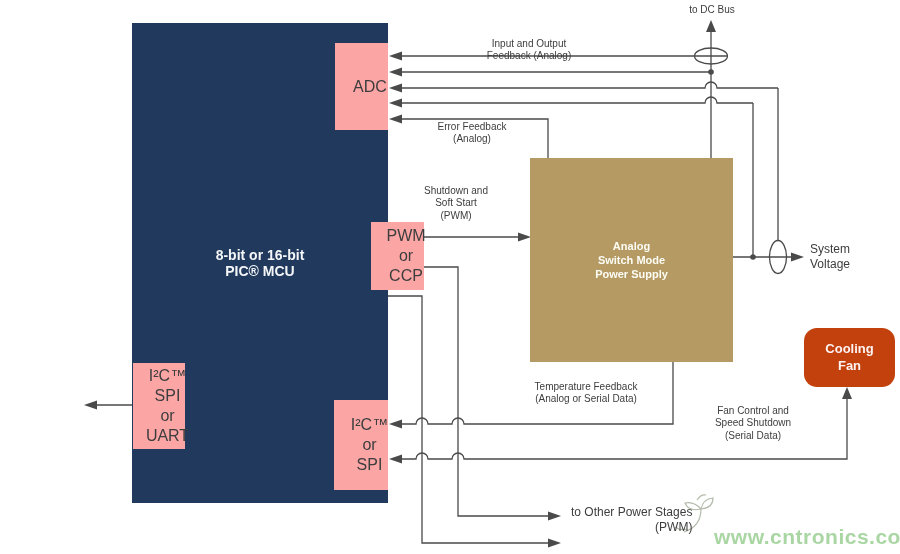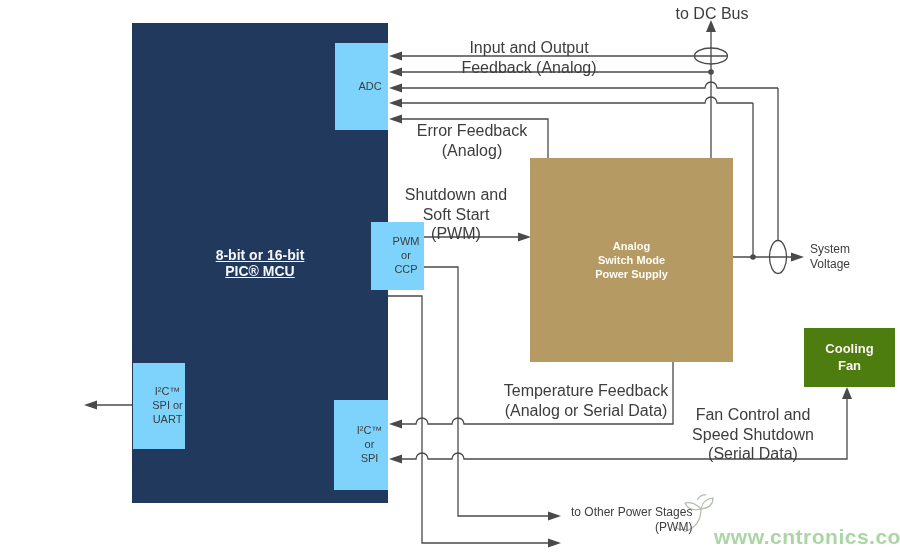--- a/index.html
+++ b/index.html
@@ -1,25 +1,25 @@
 <!DOCTYPE html>
 <html><head>
 <meta charset="utf-8">
 <style>
   html,body{margin:0;padding:0;background:#fff;}
   #canvas{
     position:relative;width:900px;height:554px;background:#ffffff;overflow:hidden;
     font-family:"Liberation Sans","DejaVu Sans",sans-serif;color:#3d3d3d;
   }
   .block{position:absolute;display:flex;flex-direction:column;align-items:center;justify-content:center;text-align:center;box-sizing:border-box;}
-  .mcu{background:#21395c;color:#f4f6f8;font-weight:bold;font-size:14px;line-height:1.15;text-decoration:underline;}
-  .port{background:#7dd3fc;color:#3d3d3d;font-size:11px;line-height:1.25;padding-left:17px;}
+  .mcu{background:#21395c;color:#f4f6f8;font-weight:bold;font-size:14px;line-height:1.15;}
+  .port{background:#fca5a5;color:#3d3d3d;font-size:16px;line-height:1.25;padding-left:17px;}
   .smps{background:#b59a63;color:#fdfdf6;font-weight:bold;font-size:11px;line-height:1.3;}
-  .fan{background:#4d7c0f;color:#fdf3f3;font-weight:bold;font-size:13px;line-height:1.3;}
-  .lbl{position:absolute;font-size:16px;line-height:1.23;text-align:center;transform:translateX(-50%);white-space:nowrap;}
+  .fan{background:#c2410c;color:#fdf3f3;font-weight:bold;font-size:13px;line-height:1.3;border-radius:13px;}
+  .lbl{position:absolute;font-size:10px;line-height:1.23;text-align:center;transform:translateX(-50%);white-space:nowrap;}
   .lbl-left{position:absolute;font-size:12px;line-height:1.28;text-align:right;white-space:nowrap;}
   .lbl span,.lbl-left span,.block span{display:block;}
   #wires{position:absolute;left:0;top:0;}
   .watermark{position:absolute;font-size:21px;font-weight:bold;color:#a9d6a3;letter-spacing:0.5px;}
 </style>
 </head>
 <body>
 
 <div id="canvas">
 

